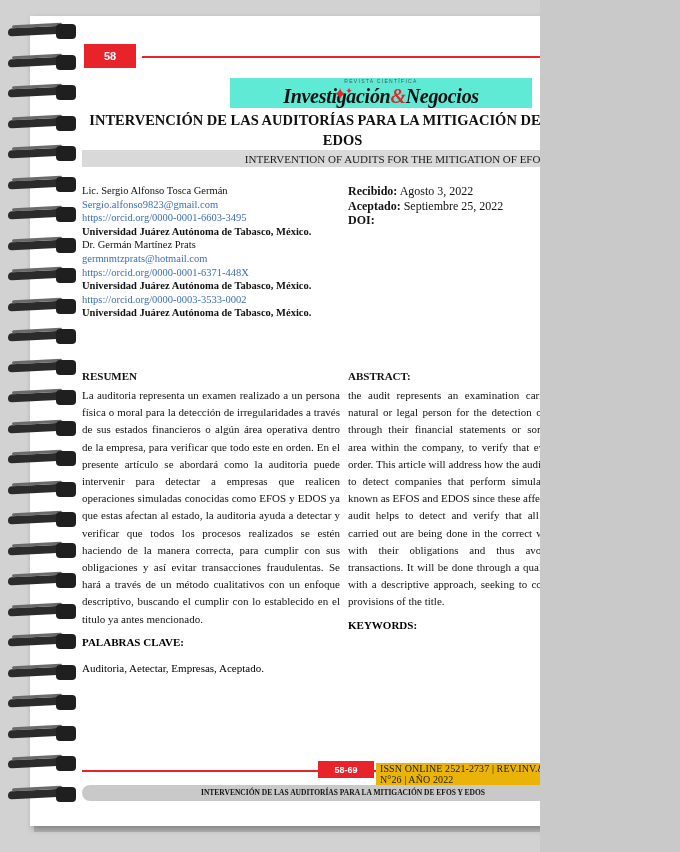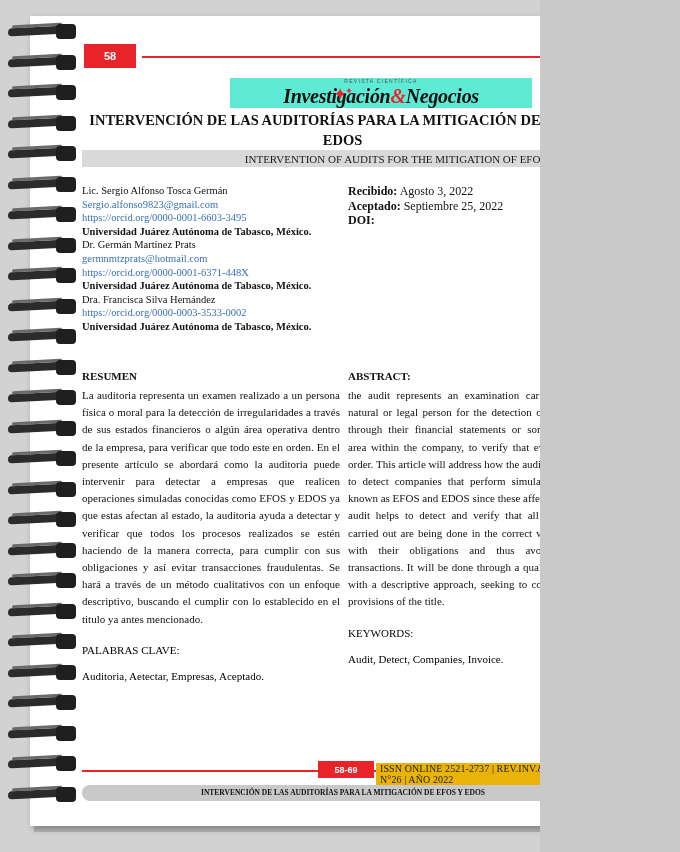--- a/index.html
+++ b/index.html
@@ -211,23 +211,23 @@
     color: #111;
   }
   .body-text {
     font-size: 11px;
     line-height: 17.2px;
     text-align: justify;
     color: #111;
     hyphens: auto;
   }
   .kw-head {
-    font-weight: normal;
-    font-size: 11px;
-    margin-top: 16px;
+    font-weight: bold;
+    font-size: 11px;
+    margin-top: 8px;
     margin-bottom: 12px;
   }
   .kw-text {
     font-size: 11px;
     line-height: 17px;
   }
 
   
   .footer-line {
     position: absolute;
@@ -443,21 +443,20 @@
         <div class="orcid">https://orcid.org/0000-0001-6603-3495</div>
         <div class="inst">Universidad Juárez Autónoma de Tabasco, México.</div>
       </div>
       <div>
         <div class="name">Dr. Germán Martínez Prats</div>
         <div class="mail">germnmtzprats@hotmail.com</div>
         <div class="orcid">https://orcid.org/0000-0001-6371-448X</div>
         <div class="inst">Universidad Juárez Autónoma de Tabasco, México.</div>
       </div>
       <div>
-        <div class="name">Dra. Francisca Silva Hernández</div>
         <div class="orcid">https://orcid.org/0000-0003-3533-0002</div>
         <div class="inst">Universidad Juárez Autónoma de Tabasco, México.</div>
       </div>
     </div>
 
   <div class="dates">
     <div><b>Recibido:</b> <span>Agosto 3, 2022</span></div>
     <div><b>Aceptado:</b> <span>Septiembre 25, 2022</span></div>
     <div><b>DOI:</b> <span></span></div>
   </div>
@@ -466,21 +465,20 @@
     <div class="sec-head">RESUMEN</div>
     <div class="body-text">La auditoria representa un examen realizado a un persona física o moral para la detección de irregularidades a través de sus estados financieros o algún área operativa dentro de la empresa, para verificar que todo este en orden. En el presente artículo se abordará como la auditoria puede intervenir para detectar a empresas que realicen operaciones simuladas conocidas como EFOS y EDOS ya que estas afectan al estado, la auditoria ayuda a detectar y verificar que todos los procesos realizados se estén haciendo de la manera correcta, para cumplir con sus obligaciones y así evitar transacciones fraudulentas. Se hará a través de un método cualitativos con un enfoque descriptivo, buscando el cumplir con lo establecido en el titulo ya antes mencionado.</div>
     <div class="kw-head">PALABRAS CLAVE:</div>
     <div class="kw-text">Auditoria, Aetectar, Empresas, Aceptado.</div>
   </div>
 
   <div class="col-right">
     <div class="sec-head">ABSTRACT:</div>
     <div class="body-text">the audit represents an examination carried out on a natural or legal person for the detection of irregularities through their financial statements or some operational area within the company, to verify that everything is in order. This article will address how the audit can intervene to detect companies that perform simulated operations known as EFOS and EDOS since these affect the state, the audit helps to detect and verify that all the processes carried out are being done in the correct way, to comply with their obligations and thus avoid fraudulent transactions. It will be done through a qualitative method with a descriptive approach, seeking to comply with the provisions of the title.</div>
     <div class="kw-head">KEYWORDS:</div>
-    <div class="kw-text">Audit, Detect, Companies, Invoice.</div>
   </div>
 
   <div class="footer-line"></div>
   <div class="footer-badge">58-69</div>
   <div class="footer-meta">ISSN ONLINE 2521-2737 | REV.INV.&amp;NEG | V.15 | N°26 | AÑO 2022</div>
   <div class="footer-band"></div>
   <div class="footer-band-text">INTERVENCIÓN DE LAS AUDITORÍAS PARA LA MITIGACIÓN DE EFOS Y EDOS</div>
 
 </div>
 

